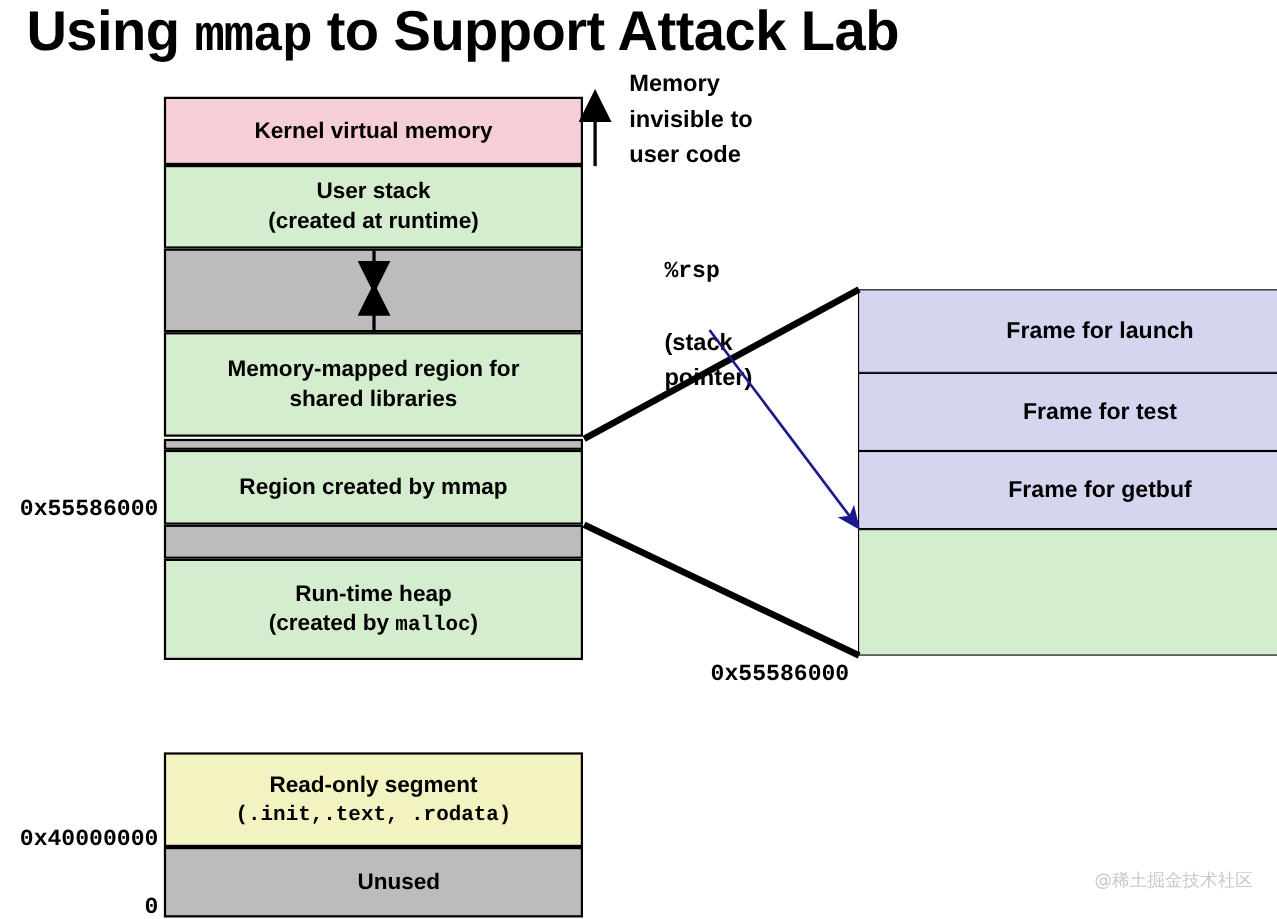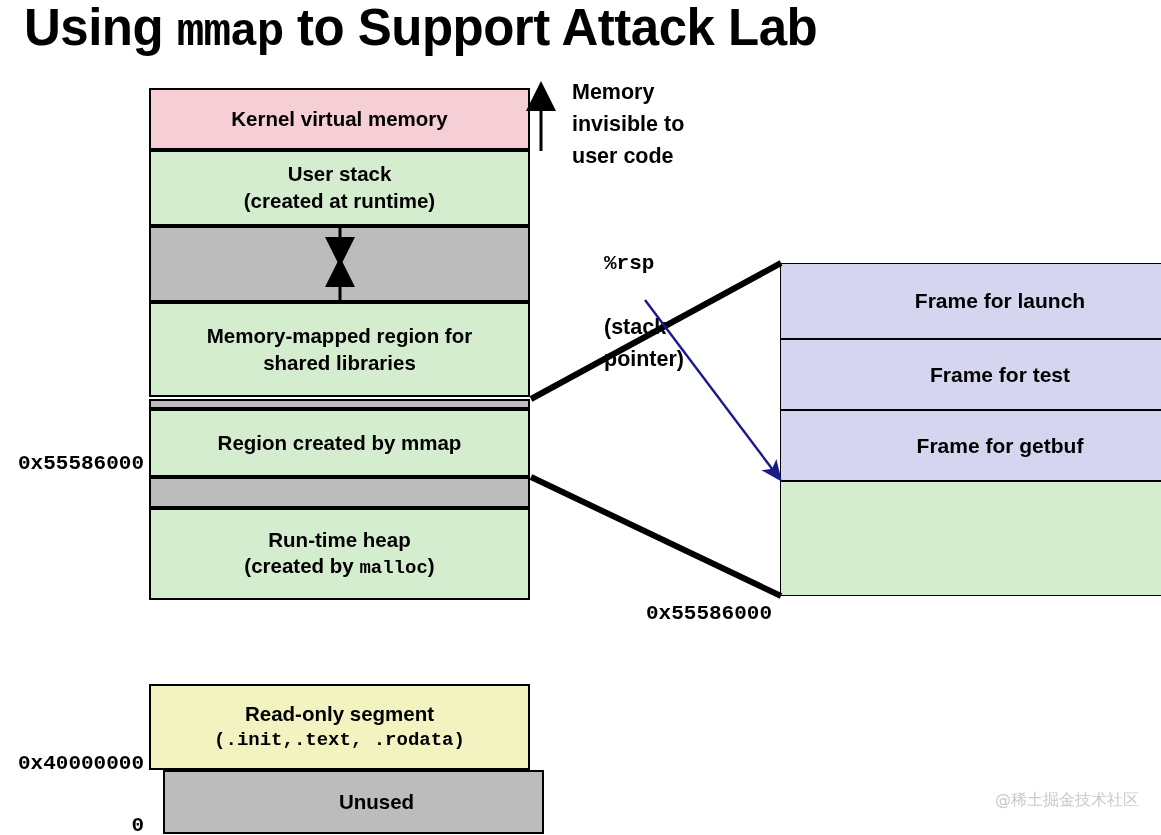--- a/index.html
+++ b/index.html
@@ -51,21 +51,21 @@
     font-family:"Liberation Mono","DejaVu Sans Mono",monospace;
     font-weight:bold;font-size:21px;color:#000;
     white-space:nowrap;
   }
   .addr-right{text-align:right;}
 
   
   .anno{
     position:absolute;
     font-weight:bold;font-size:21.5px;color:#000;
-    line-height:1.49;white-space:pre-line;margin-top:16px;
+    line-height:1.49;white-space:pre-line;
   }
   .anno .mono{
     font-family:"Liberation Mono","DejaVu Sans Mono",monospace;
     font-size:21px;font-weight:bold;
   }
   .fblock{
     position:absolute;left:0;width:440px;
     box-sizing:border-box;
     border:1.6px solid #000;
     display:flex;align-items:center;justify-content:center;
@@ -131,21 +131,21 @@
     </div>
 
 
     <div class="mblock c-yellow" style="left:149px;top:684px;height:86px;text-align:center;">
       <div>
         <div>Read-only segment</div>
         <div class="mono">(.init,.text, .rodata)</div>
       </div>
     </div>
 
-    <div class="mblock c-gray" style="left:163px;top:770px;height:64px;padding-left:46px;">
+    <div class="mblock c-gray" style="left:149px;top:770px;height:64px;padding-left:46px;">
       <span>Unused</span>
     </div>
   </div>
 
   <div class="addr addr-right" style="left:0;top:452px;width:144px;">0x55586000</div>
   <div class="addr addr-right" style="left:0;top:752px;width:144px;">0x40000000</div>
   <div class="addr addr-right" style="left:0;top:814px;width:144px;">0</div>
 
   <div class="anno" style="left:572px;top:60px;">Memory
 invisible to

